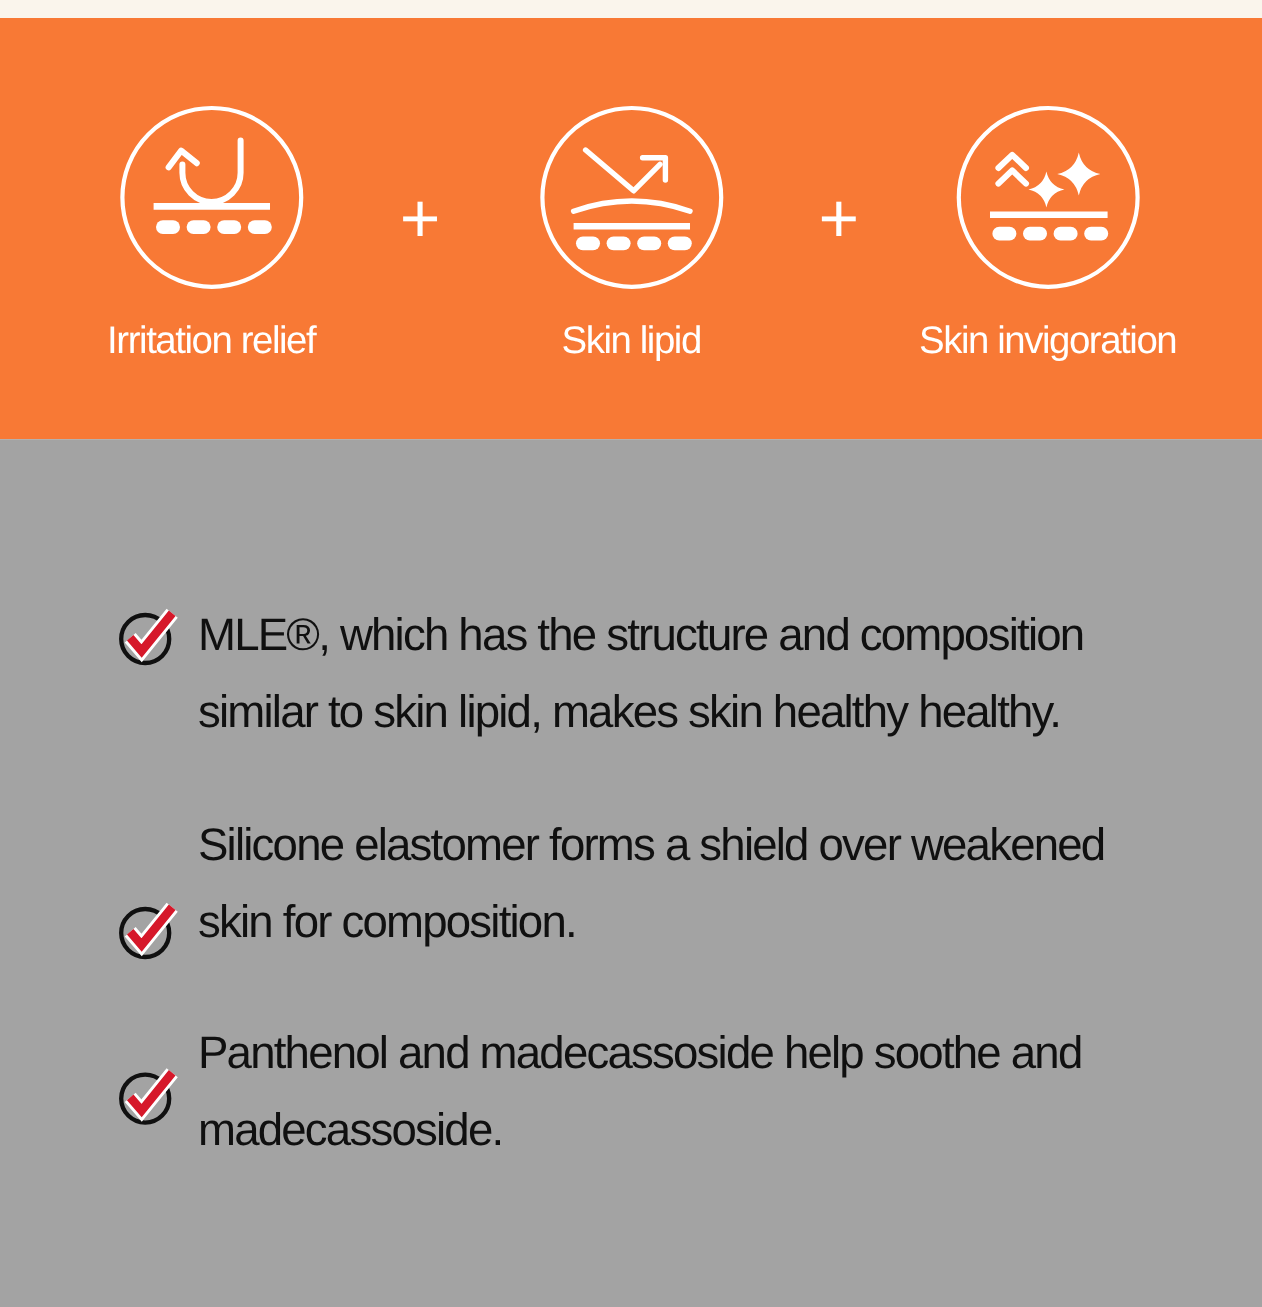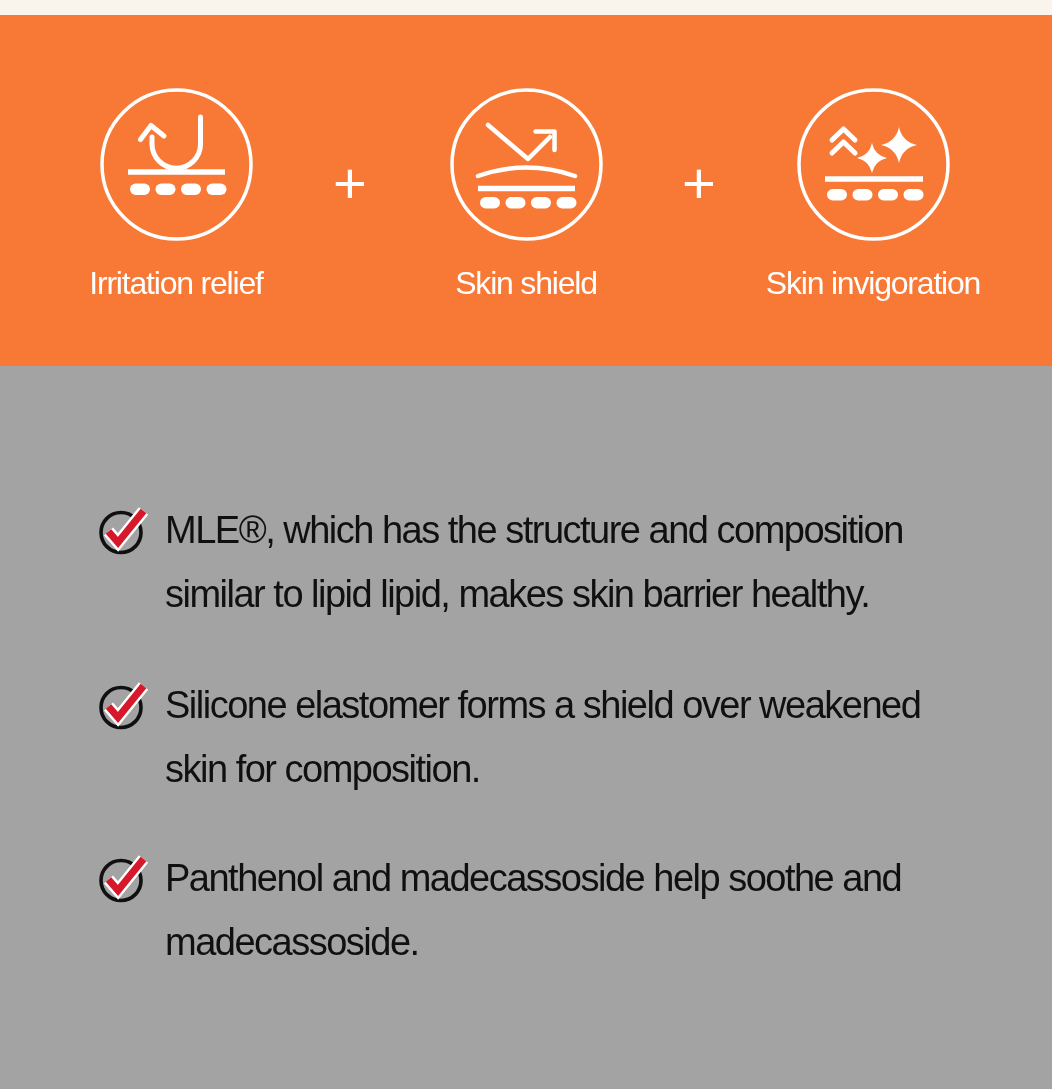--- a/index.html
+++ b/index.html
@@ -98,21 +98,21 @@
         <circle class="icircle" cx="78.5" cy="78.5" r="74.5"></circle>
         <polyline class="istroke-thin" points="40,39 80,73 102,51"></polyline>
         <polyline class="istroke-thin" points="87.5,45.5 106.5,45.5 106.5,64"></polyline>
         <path class="istroke-thin" d="M30 90 Q78.5 73 127 90"></path>
         <line class="iline" x1="30" y1="102.5" x2="127" y2="102.5"></line>
         <rect class="ipill" x="32" y="111" width="20" height="11.5" rx="5.75"></rect>
         <rect class="ipill" x="57.5" y="111" width="20" height="11.5" rx="5.75"></rect>
         <rect class="ipill" x="83" y="111" width="20" height="11.5" rx="5.75"></rect>
         <rect class="ipill" x="108.5" y="111" width="20" height="11.5" rx="5.75"></rect>
       </svg>
-      <div class="flabel">Skin shield</div>
+      <div class="flabel">Skin lipid</div>
     </div>
 
     <div class="plus" style="left:699px;">+</div>
 
     <div class="feature" style="left:873px;top:0;">
       <svg class="ficon" viewBox="0 0 157 157">
         <circle class="icircle" cx="78.5" cy="78.5" r="74.5"></circle>
         <polyline class="istroke" points="37,54 48.5,43 60,54"></polyline>
         <polyline class="istroke" points="37,67 48.5,56 60,67"></polyline>
         <path class="ifill" d="M77 57 Q79.7 69.3 92 72 Q79.7 74.7 77 87 Q74.3 74.7 62 72 Q74.3 69.3 77 57 Z"></path>
@@ -131,37 +131,37 @@
   <section class="benefits">
 
     <div class="bullet" style="top:132px;">
       <svg class="chk" viewBox="0 0 52 52">
         <circle class="chk-circle" cx="24" cy="28.5" r="20"></circle>
         <polyline class="chk-casing" points="11.5,27.5 21,38.5 46.5,7"></polyline>
         <polyline class="chk-mark" points="11.5,27.5 21,38.5 46.5,7"></polyline>
       </svg>
       <div class="btext">
         <div>MLE®, which has the structure and composition</div>
-        <div>similar to lipid lipid, makes skin barrier healthy.</div>
+        <div>similar to skin lipid, makes skin healthy healthy.</div>
       </div>
     </div>
 
-    <div class="bullet" style="top:307px;">
+    <div class="bullet" style="top:307px;align-items:flex-end;">
       <svg class="chk" viewBox="0 0 52 52">
         <circle class="chk-circle" cx="24" cy="28.5" r="20"></circle>
         <polyline class="chk-casing" points="11.5,27.5 21,38.5 46.5,7"></polyline>
         <polyline class="chk-mark" points="11.5,27.5 21,38.5 46.5,7"></polyline>
       </svg>
       <div class="btext">
         <div>Silicone elastomer forms a shield over weakened</div>
         <div>skin for composition.</div>
       </div>
     </div>
 
-    <div class="bullet" style="top:480px;">
+    <div class="bullet" style="top:480px;align-items:center;">
       <svg class="chk" viewBox="0 0 52 52">
         <circle class="chk-circle" cx="24" cy="28.5" r="20"></circle>
         <polyline class="chk-casing" points="11.5,27.5 21,38.5 46.5,7"></polyline>
         <polyline class="chk-mark" points="11.5,27.5 21,38.5 46.5,7"></polyline>
       </svg>
       <div class="btext">
         <div>Panthenol and madecassoside help soothe and</div>
         <div>madecassoside.</div>
       </div>
     </div>

